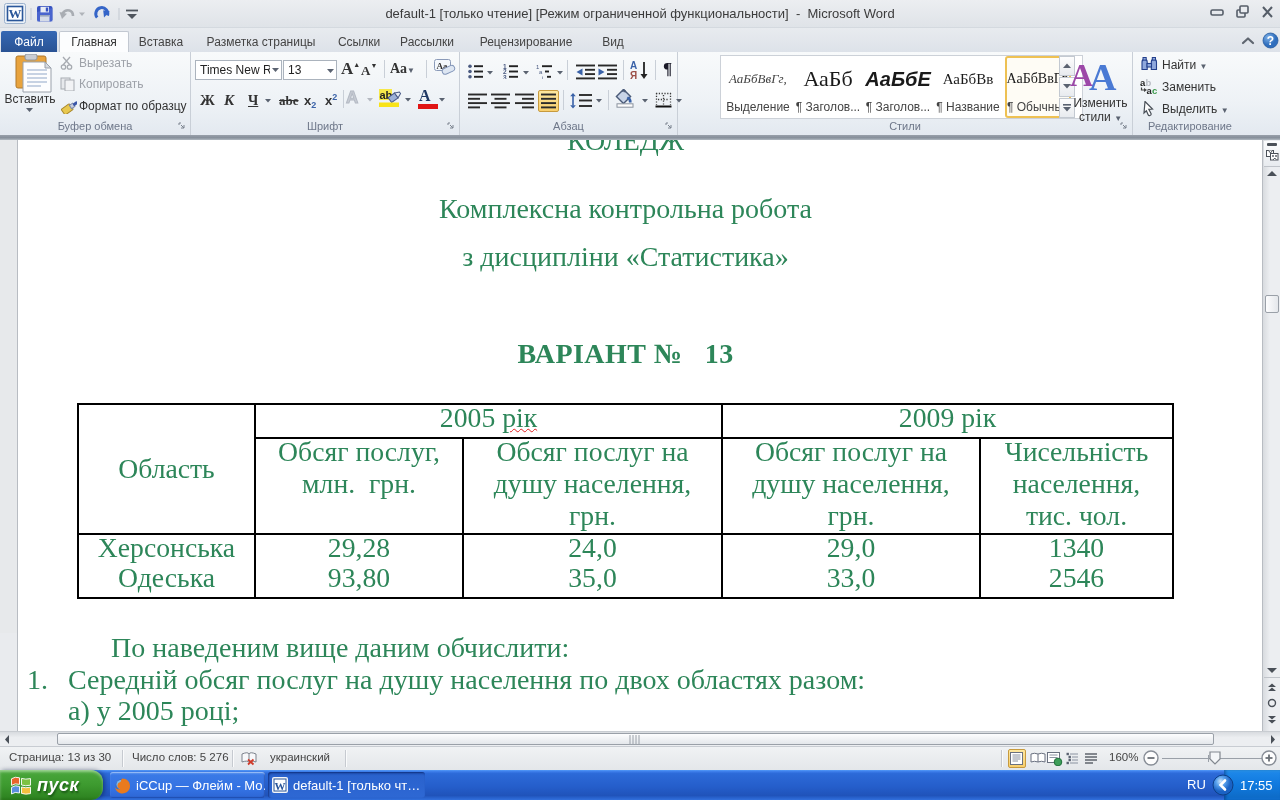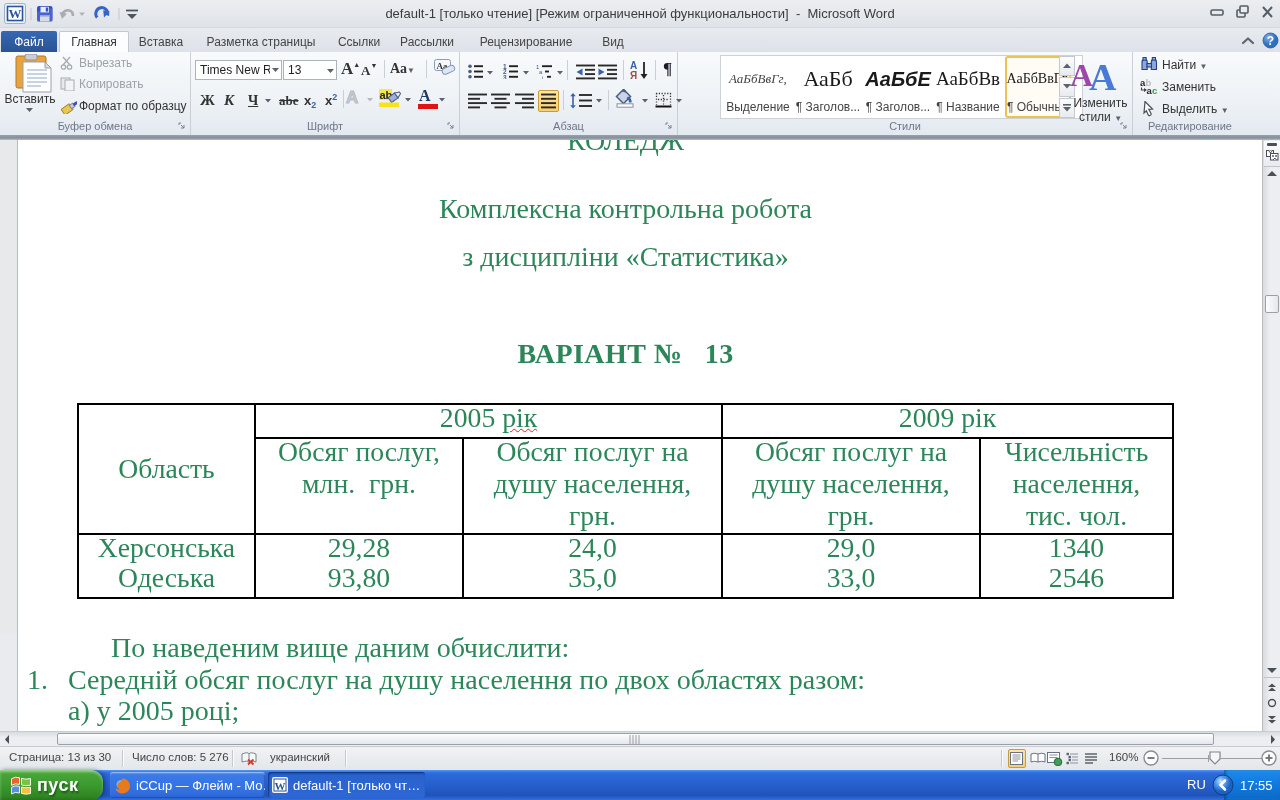--- a/index.html
+++ b/index.html
@@ -81,21 +81,21 @@
   background:linear-gradient(#f0f2f4,#e4e7ea); border-top:1px solid #c8ccd2;
   font-size:11.5px; color:#444; }
 
 
 #taskbar { position:absolute; left:0; top:770px; width:1280px; height:30px;
   background:linear-gradient(#539af8 0%, #3a7ae8 6%, #2c6ad8 12%, #255ecb 55%, #2053ba 85%, #2b66d2 95%, #3270dc 100%); }
 #startbtn { position:absolute; left:0; top:0; width:103px; height:30px;
   background:linear-gradient(#6cbf5c 0%, #48a53a 10%, #3d9a2f 50%, #2f8522 90%, #257417 100%);
   border-radius:0 12px 12px 0; display:flex; align-items:center;
   box-shadow:inset 0 2px 3px rgba(255,255,255,.35), 2px 0 4px rgba(0,20,60,.45); }
-#startlabel { color:#fff; font-size:18px; font-weight:bold; 
+#startlabel { color:#fff; font-size:18px; font-weight:bold; font-style:italic;
   text-shadow:1px 2px 2px rgba(10,60,10,.65); letter-spacing:0.5px; }
 .task { position:absolute; top:2px; height:26px; border-radius:3px; display:flex; align-items:center;
   background:linear-gradient(#5b96f2 0%, #3a79e6 12%, #3371e2 70%, #2d66d4 100%);
   box-shadow:inset 0 1px 1px rgba(255,255,255,.4), inset -1px -1px 1px rgba(0,20,90,.3); }
 .task.pressed { background:linear-gradient(#2257be 0%, #2a62cd 15%, #2e68d4 100%);
   box-shadow:inset 1px 1px 2px rgba(0,15,70,.55); }
 .tasktext { color:#fff; font-size:13px; white-space:nowrap; overflow:hidden; }
 #clockarea { position:absolute; left:1224px; top:0; width:56px; height:30px;
   background:linear-gradient(#2e9df2 0%, #1c86e8 10%, #1079de 50%, #0e6cc8 90%, #1079de 100%);
   box-shadow:inset 2px 0 3px rgba(0,30,90,.4); display:flex; align-items:center; }
@@ -456,21 +456,21 @@
           </div>
         <div class="stcard">
             <div class="stbig" style="font-size:22px;">АаБб</div>
             <div class="stsm">¶ Заголов...</div>
           </div>
         <div class="stcard">
             <div class="stbig" style="font-size:20px;font-weight:bold;font-style:italic;font-family:'Liberation Sans',sans-serif;">АаБбЕ</div>
             <div class="stsm">¶ Заголов...</div>
           </div>
         <div class="stcard">
-            <div class="stbig" style="font-size:19px;text-align:right;">АаБбВв</div>
+            <div class="stbig" style="font-size:15px;text-align:right;">АаБбВв</div>
             <div class="stsm">¶ Название</div>
           </div>
         <div class="stcard" id="stsel">
             <div class="stbig" style="font-size:14px;">АаБбВвГг,</div>
             <div class="stsm">¶ Обычный</div>
           </div>
       </div>
       <div class="stscroll" style="top:4px;">
           <svg width="9" height="6">
             <path d="M0,5 h8 l-4,-4.5 z" fill="#5a6270"></path>

